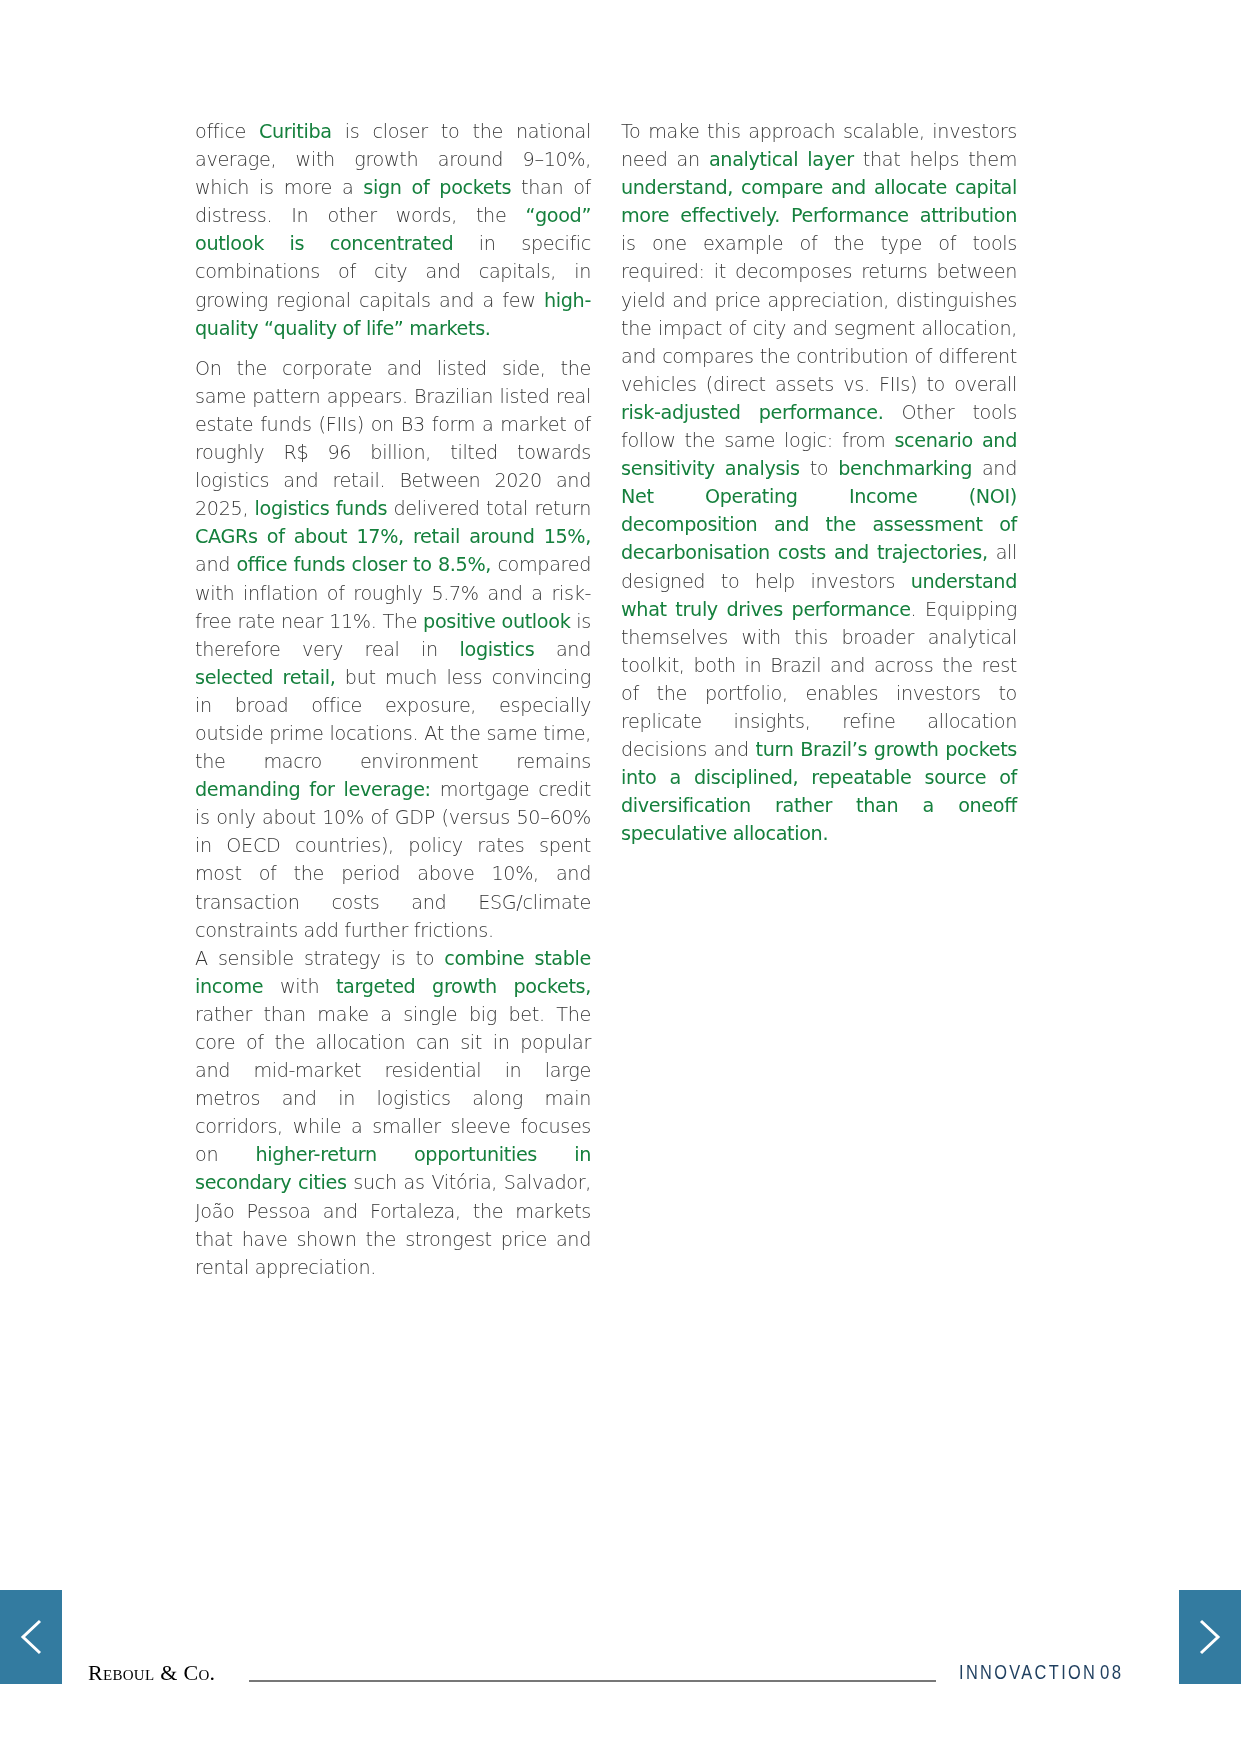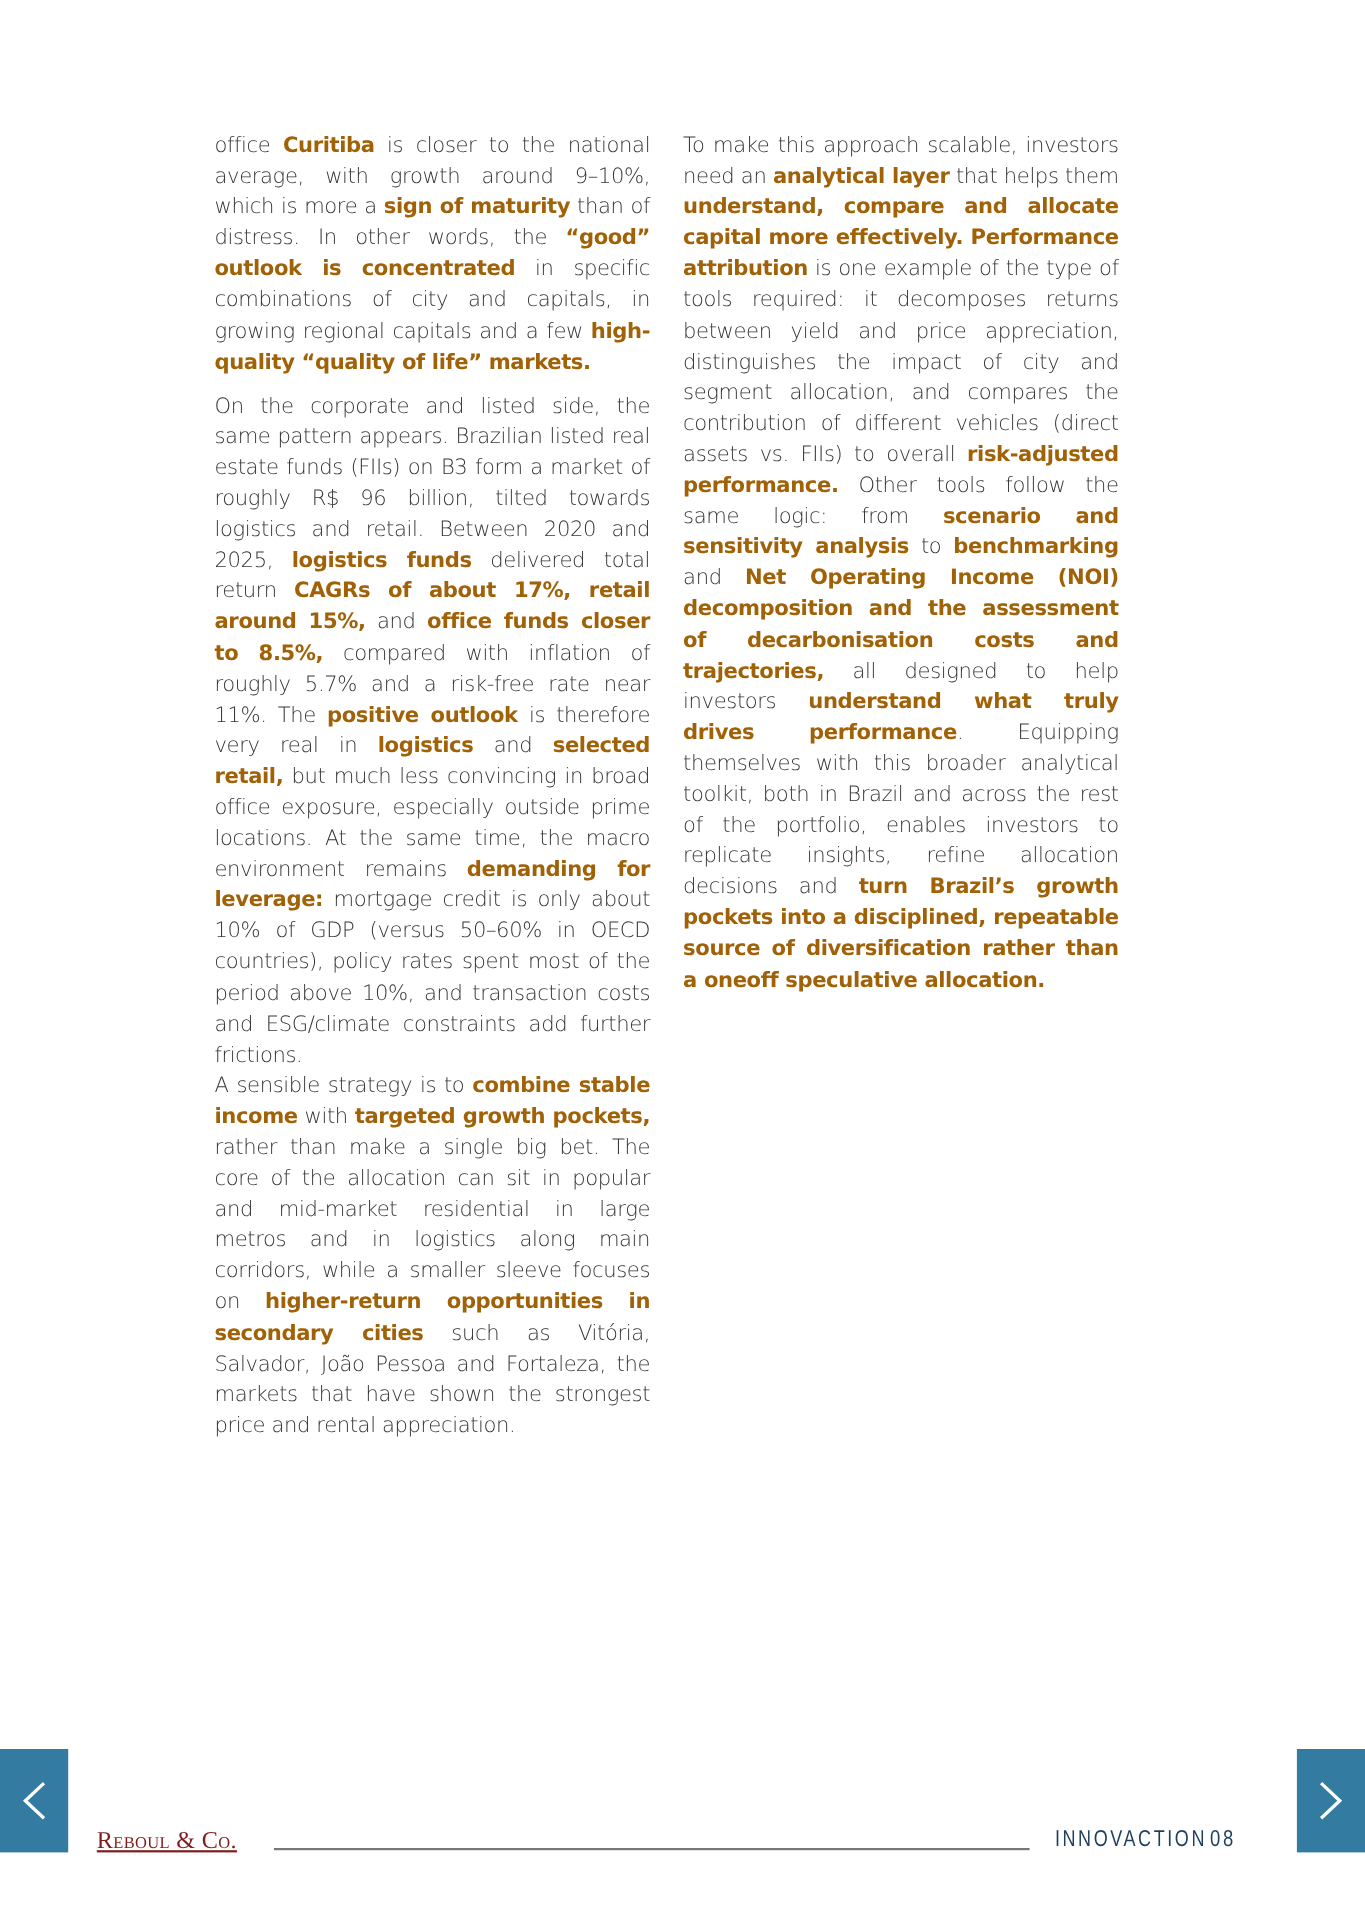--- a/index.html
+++ b/index.html
@@ -10,54 +10,54 @@
     .col {
       position: absolute; top: 118px; width: 396px;
       font-size: 19.2px; line-height: 28.1px; text-align: justify;
       font-weight: 300; letter-spacing: -0.35px; color: #363636;
       font-family: "DejaVu Sans", sans-serif;
     }
     .col-left { left: 195px; }
     .col-right { left: 621px; }
     .col p { margin: 0; }
     .col p.gap { margin-top: 12px; }
-    .col b { font-weight: bold; color: #a16207; }
+    .col b { font-weight: normal; color: #15803d; }
     .nav-btn {
       position: absolute; top: 1590px; width: 62px; height: 94px;
       background: #337ba0; cursor: pointer;
       display: flex; align-items: center; justify-content: center;
     }
     .nav-prev { left: 0; }
     .nav-next { left: 1179px; width: 62px; }
     .nav-btn svg { width: 26px; height: 40px; }
     .footer-brand {
       position: absolute; left: 88px; top: 1660px;
-      font-family: "Liberation Serif", serif; font-size: 22px; color: #7f1d1d;
-      font-variant: small-caps; letter-spacing: 0.3px; text-decoration: underline;
+      font-family: "Liberation Serif", serif; font-size: 22px; color: #000000;
+      font-variant: small-caps; letter-spacing: 0.3px;
     }
     .footer-rule {
       position: absolute; left: 249px; top: 1680px; width: 687px; height: 2px;
       background: #777777;
     }
     .footer-mag {
       position: absolute; left: 959px; top: 1660px;
       font-family: "Liberation Sans", sans-serif; font-size: 21px;
       color: #1f3f5f; letter-spacing: 3px; transform: scaleX(0.78); transform-origin: left center;
     }
     .footer-page {
       position: absolute; left: 1100px; top: 1660px;
       font-family: "Liberation Sans", sans-serif; font-size: 21px;
       color: #1f3f5f; letter-spacing: 3px; transform: scaleX(0.8); transform-origin: left center;
     }
   </style>
 </head>
 <body>
 
 <div class="col col-left">
-  <p><span>office </span><b>Curitiba</b><span> is closer to the national average, with growth around 9–10%, which is more a </span><b>sign of maturity</b><span> than of distress. In other words, the </span><b>“good” outlook is concentrated</b><span> in specific combinations of city and capitals, in growing regional capitals and a few </span><b>high-quality “quality of life” markets.</b></p>
+  <p><span>office </span><b>Curitiba</b><span> is closer to the national average, with growth around 9–10%, which is more a </span><b>sign of pockets</b><span> than of distress. In other words, the </span><b>“good” outlook is concentrated</b><span> in specific combinations of city and capitals, in growing regional capitals and a few </span><b>high-quality “quality of life” markets.</b></p>
   <p class="gap"><span>On the corporate and listed side, the same pattern appears. Brazilian listed real estate funds (FIIs) on B3 form a market of roughly R$ 96 billion, tilted towards logistics and retail. Between 2020 and 2025, </span><b>logistics funds</b><span> delivered total return </span><b>CAGRs of about 17%, retail around 15%,</b><span> and </span><b>office funds closer to 8.5%,</b><span> compared with inflation of roughly 5.7% and a risk-free rate near 11%. The </span><b>positive outlook</b><span> is therefore very real in </span><b>logistics</b><span> and </span><b>selected retail,</b><span> but much less convincing in broad office exposure, especially outside prime locations. At the same time, the macro environment remains </span><b>demanding for leverage:</b><span> mortgage credit is only about 10% of GDP (versus 50–60% in OECD countries), policy rates spent most of the period above 10%, and transaction costs and ESG/climate constraints add further frictions.</span></p>
   <p><span>A sensible strategy is to </span><b>combine stable income</b><span> with </span><b>targeted growth pockets,</b><span> rather than make a single big bet. The core of the allocation can sit in popular and mid-market residential in large metros and in logistics along main corridors, while a smaller sleeve focuses on </span><b>higher-return opportunities in secondary cities</b><span> such as Vitória, Salvador, João Pessoa and Fortaleza, the markets that have shown the strongest price and rental appreciation.</span></p>
 </div>
 
 <div class="col col-right">
   <p><span>To make this approach scalable, investors need an </span><b>analytical layer</b><span> that helps them </span><b>understand, compare and allocate capital more effectively. Performance attribution</b><span> is one example of the type of tools required: it decomposes returns between yield and price appreciation, distinguishes the impact of city and segment allocation, and compares the contribution of different vehicles (direct assets vs. FIIs) to overall </span><b>risk-adjusted performance.</b><span> Other tools follow the same logic: from </span><b>scenario and sensitivity analysis</b><span> to </span><b>benchmarking</b><span> and </span><b>Net Operating Income (NOI) decomposition and the assessment of decarbonisation costs and trajectories,</b><span> all designed to help investors </span><b>understand what truly drives performance</b><span>. Equipping themselves with this broader analytical toolkit, both in Brazil and across the rest of the portfolio, enables investors to replicate insights, refine allocation decisions and </span><b>turn Brazil’s growth pockets into a disciplined, repeatable source of diversification rather than a oneoff speculative allocation.</b></p>
 </div>
 
 <div class="nav-btn nav-prev">
   <svg viewBox="0 0 26 40">

